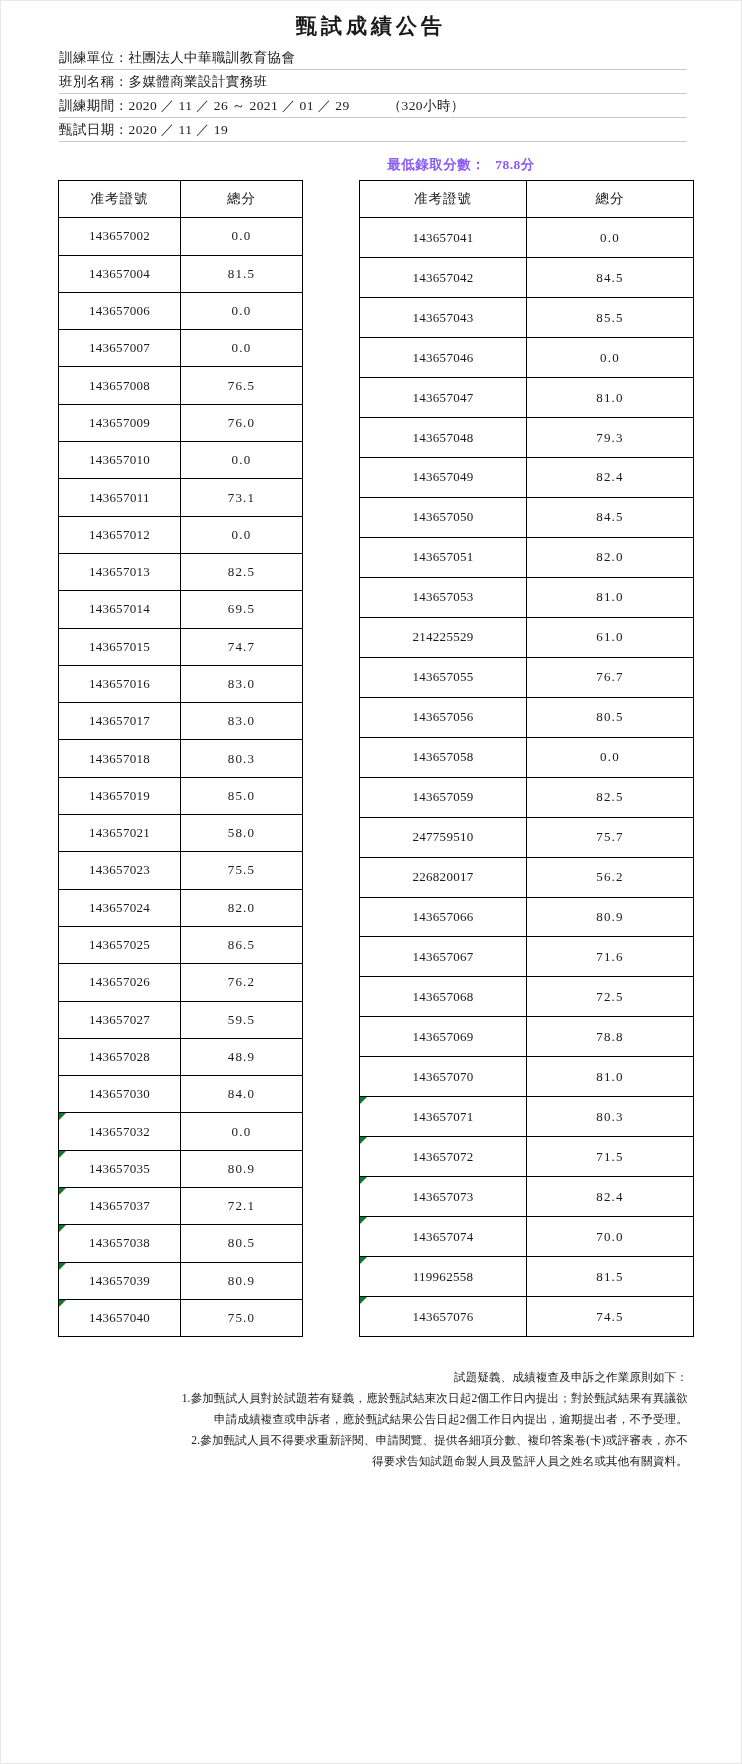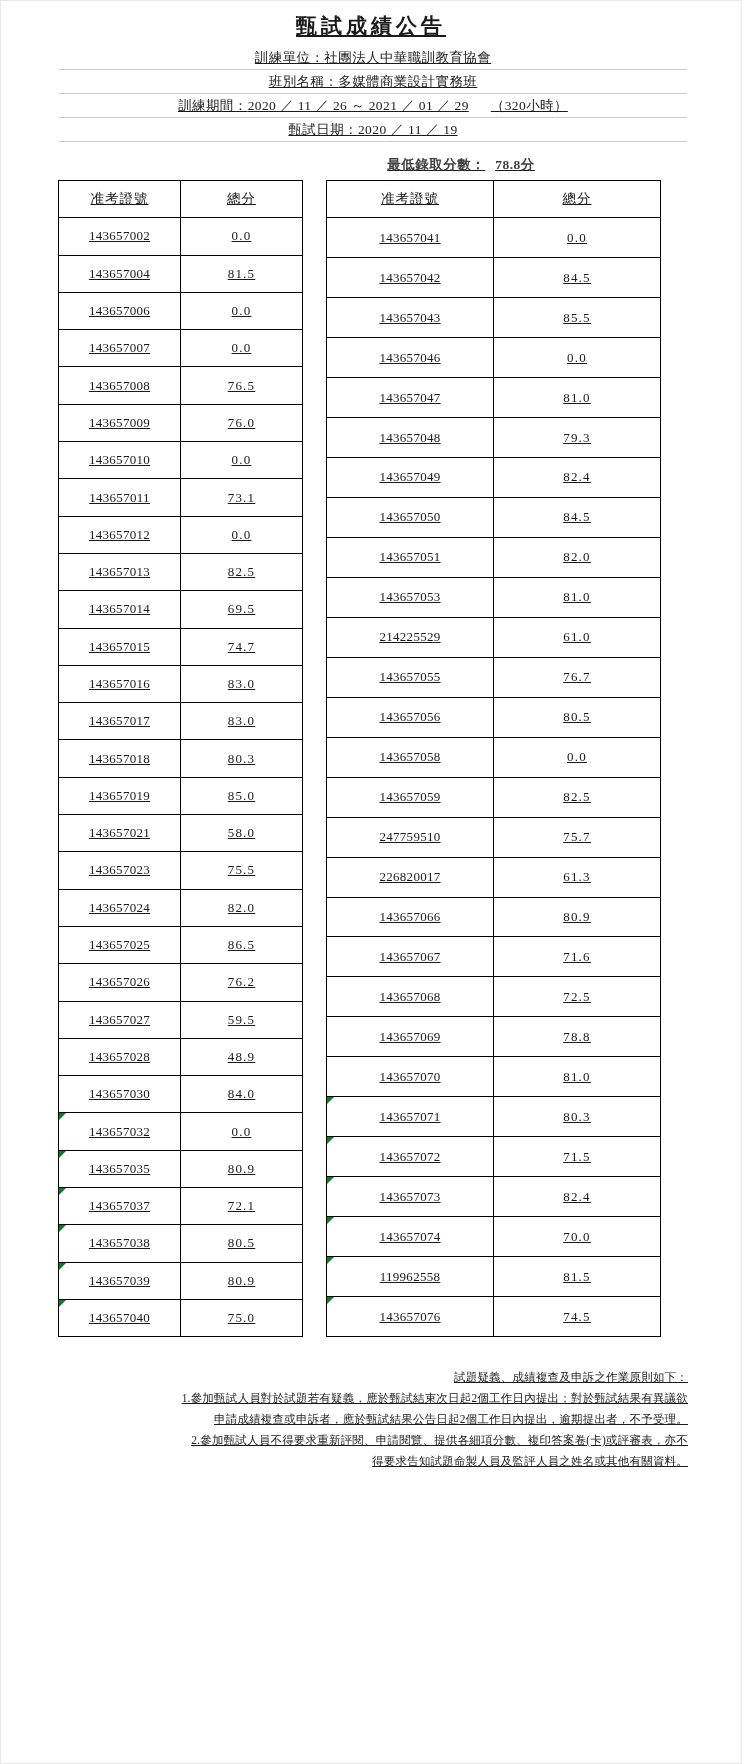--- a/index.html
+++ b/index.html
@@ -16,71 +16,69 @@
     color: #1a1a1a;
     position: relative;
   }
   .page {
     width: 742px;
     min-height: 1764px;
     background: #ffffff;
     padding: 0;
     position: relative;
     border: 1px solid #e8e8e8;
-    text-decoration: underline;
   }
 
   
   .doc-title {
     text-align: center;
     font-size: 21px;
     font-weight: bold;
     letter-spacing: 4px;
     padding-top: 11px;
     padding-bottom: 2px;
     font-family: "Liberation Serif", "DejaVu Serif", serif;
   }
 
   
   .meta-block {
     margin: 4px 0 0 58px;
     width: 628px;
-    text-align: center;
   }
   .meta-row {
     font-size: 13.5px;
     line-height: 19px;
     padding: 1.5px 0 2.5px 0;
     white-space: nowrap;
     letter-spacing: 0.4px;
   }
   .meta-row.ruled {
     border-bottom: 1px solid #c9c9c9;
   }
   .meta-row .label { }
   .meta-row .value { }
-  .meta-row .hours { margin-left: 22px; }
+  .meta-row .hours { margin-left: 38px; }
 
   
   .cutscore {
-    color: #404040;
+    color: #8b5cf6;
     font-size: 13.5px;
     font-weight: bold;
     text-align: center;
     margin: 14px 0 6px 0;
     padding-left: 180px;
     letter-spacing: 0.5px;
   }
   .cutscore .cut-value { margin-left: 10px; }
 
   
   .tables-wrap {
     display: flex;
     justify-content: flex-start;
-    gap: 23px;
+    gap: 56px;
     padding-left: 57px;
     margin-top: 2px;
   }
   table.score-table {
     border-collapse: collapse;
     width: 245px;
     table-layout: fixed;
   }
   table.score-table.right { width: 335px; }
   table.score-table th,
@@ -353,21 +351,21 @@
           <tr>
             <td class="id-cell">143657059</td>
             <td class="score-cell">82.5</td>
           </tr>
           <tr>
             <td class="id-cell">247759510</td>
             <td class="score-cell">75.7</td>
           </tr>
           <tr>
             <td class="id-cell">226820017</td>
-            <td class="score-cell">61.3</td>
+            <td class="score-cell">56.2</td>
           </tr>
           <tr>
             <td class="id-cell">143657066</td>
             <td class="score-cell">80.9</td>
           </tr>
           <tr>
             <td class="id-cell">143657067</td>
             <td class="score-cell">71.6</td>
           </tr>
           <tr>

